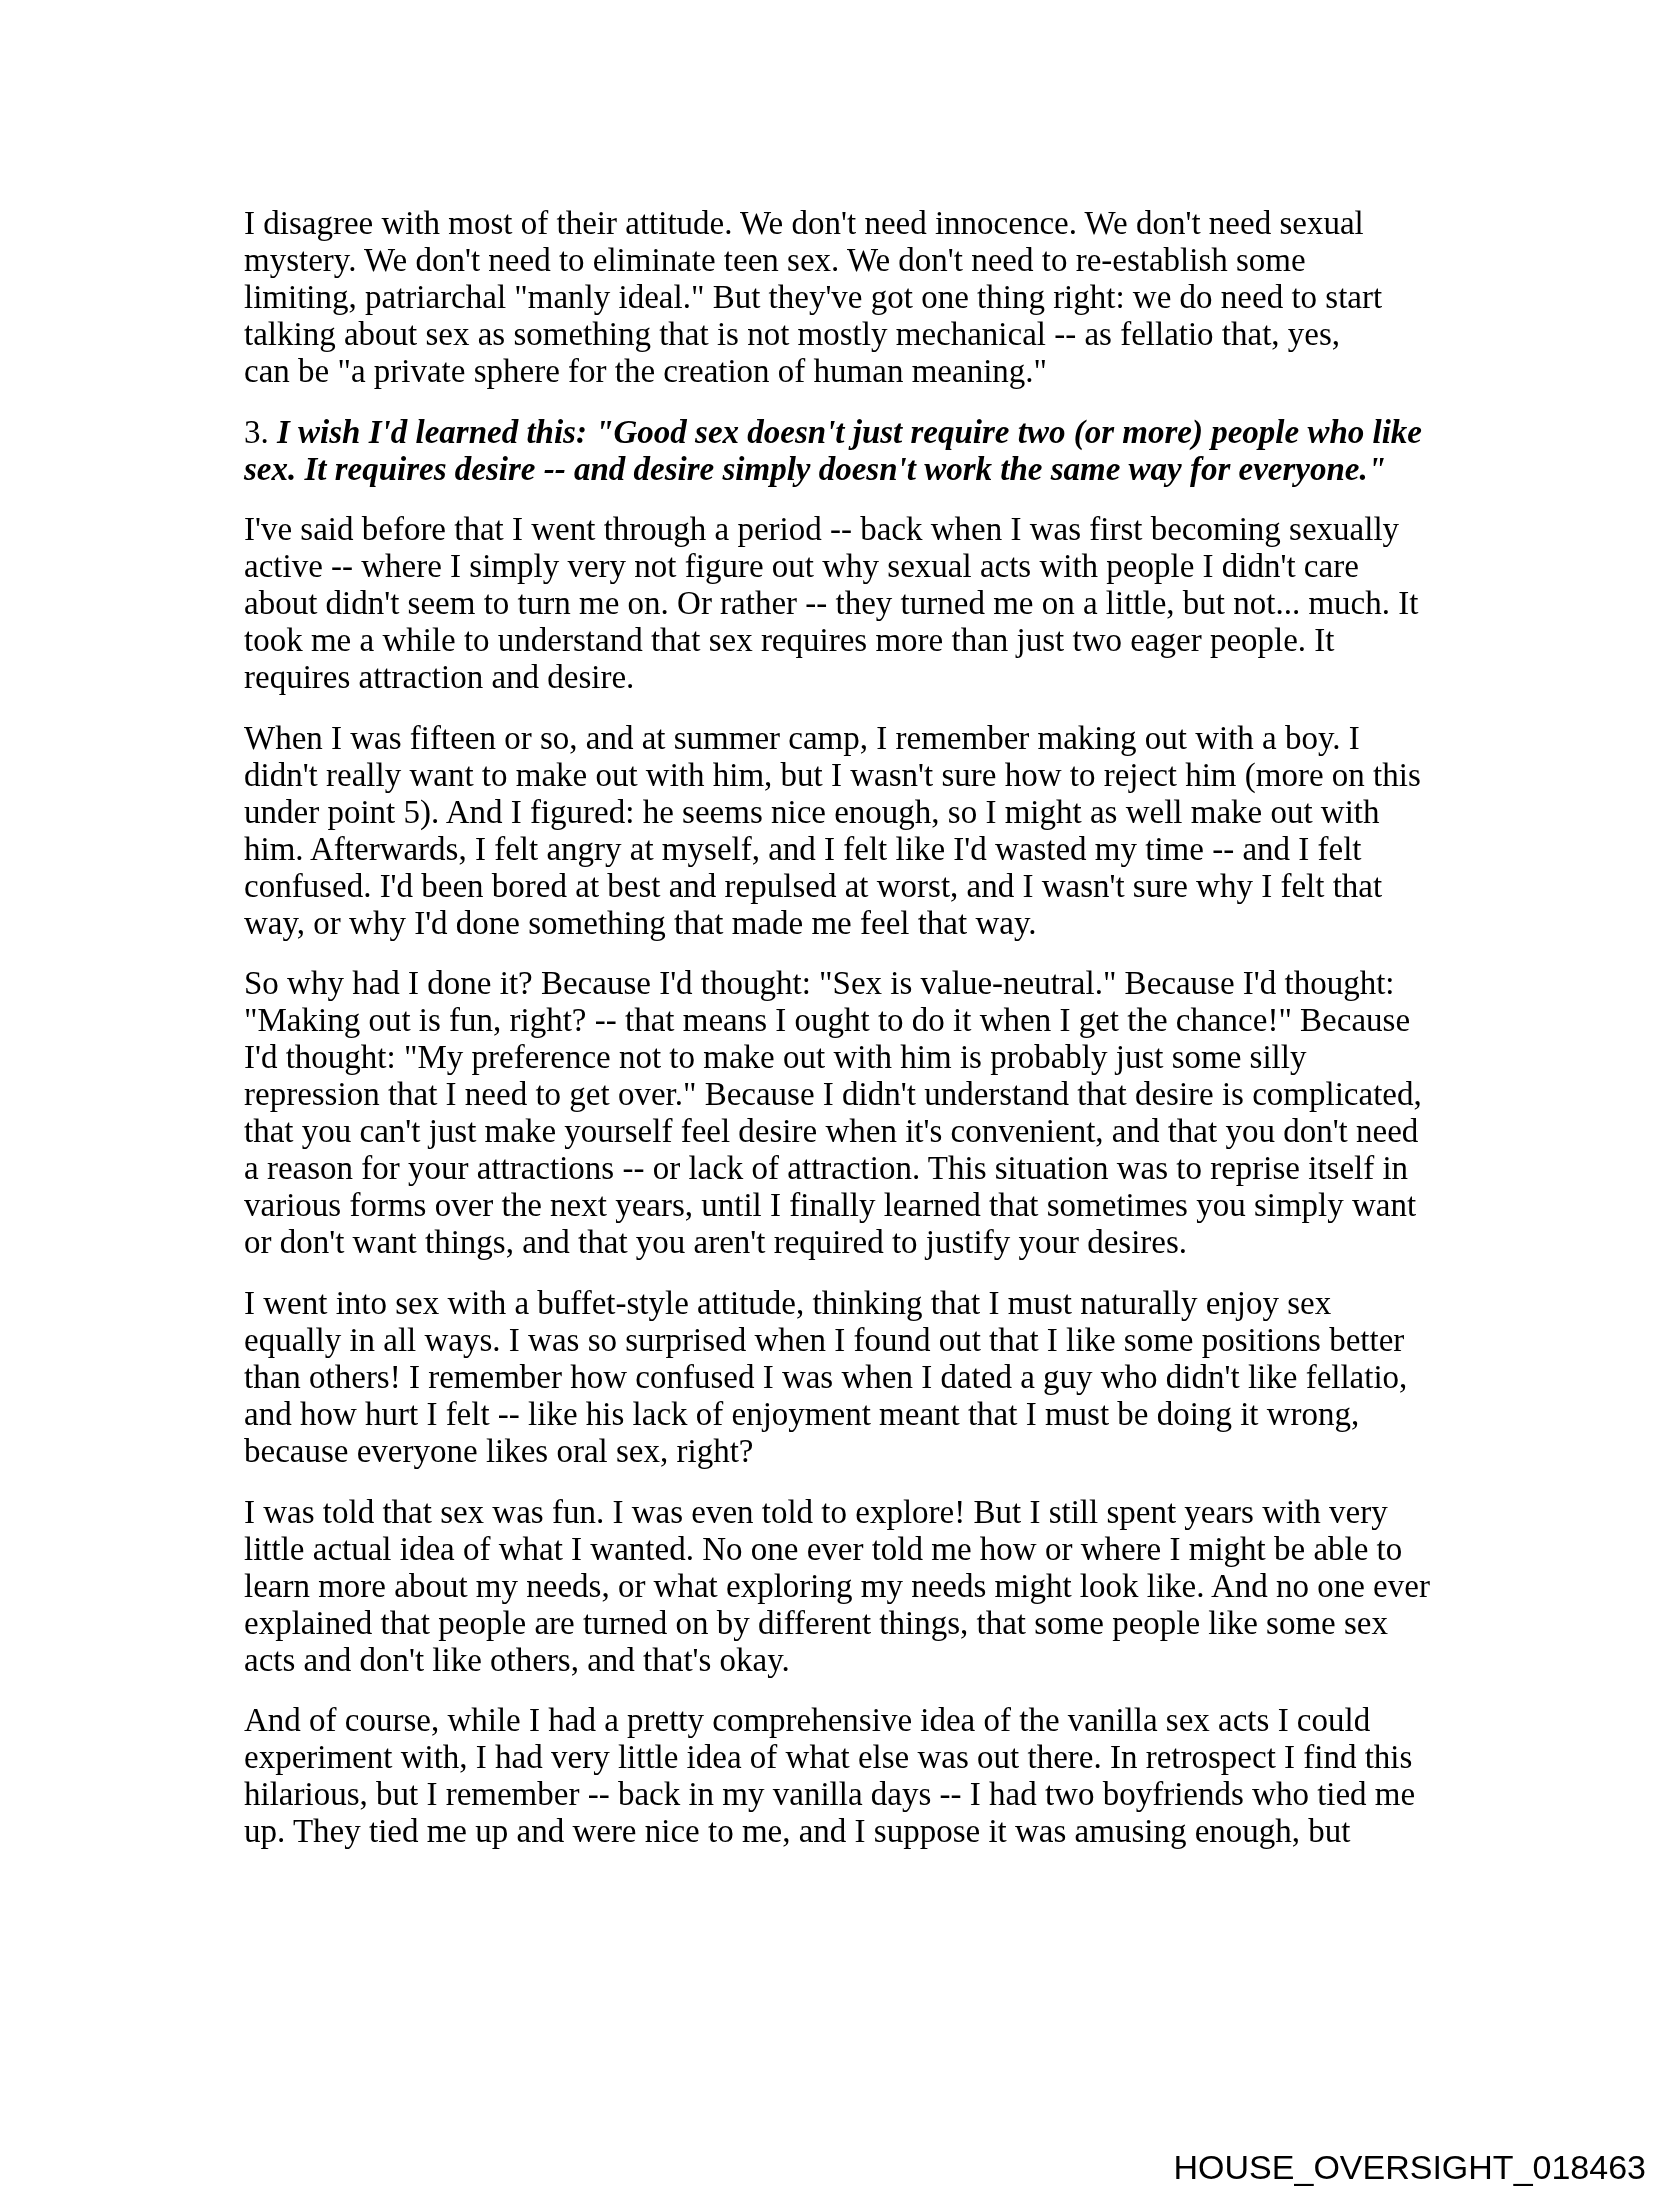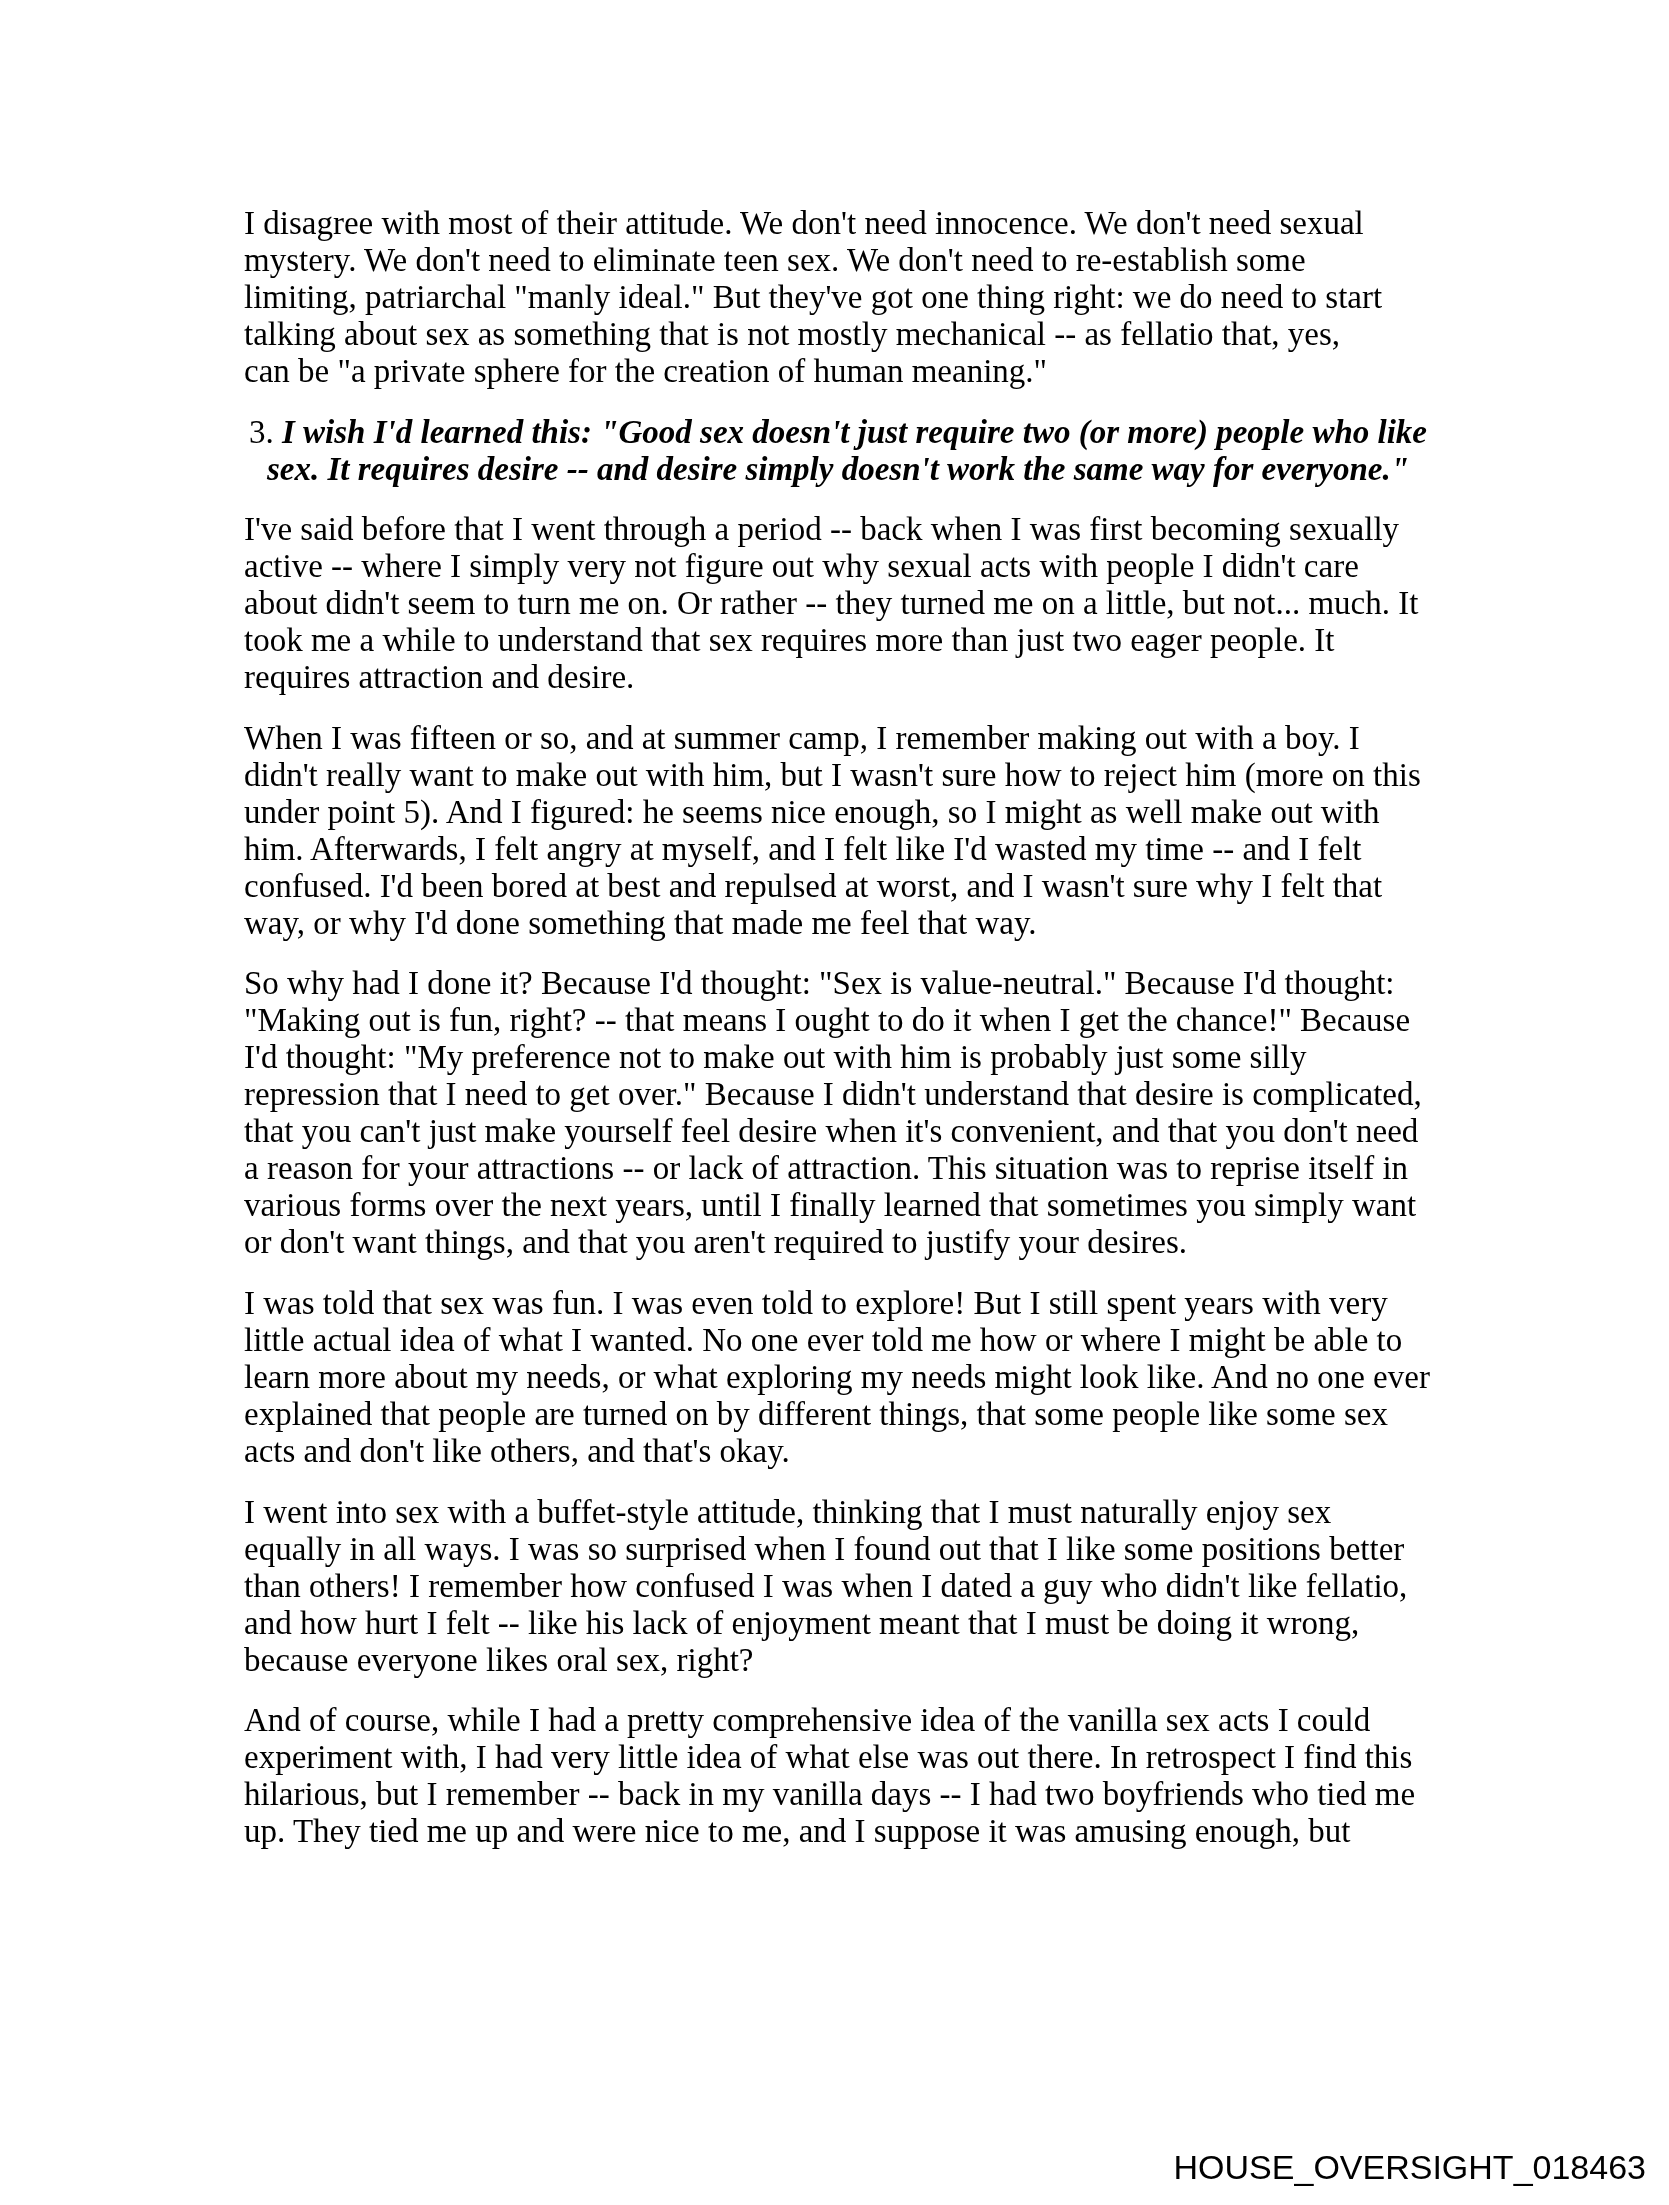--- a/index.html
+++ b/index.html
@@ -26,21 +26,21 @@
     font-size: 33px;
     line-height: 37px;
     white-space: pre-line;
     margin: 0 0 23.6px 0;
   }
   .paragraph {
     text-align: left;
   }
   .heading {
     width: 1188px;
-    text-align: center;
+    text-align: left;
     font-weight: bold;
     font-style: italic;
   }
   .heading .num {
     font-weight: normal;
     font-style: normal;
   }
   .b {
     font-weight: normal;
   }
@@ -77,30 +77,30 @@
 confused. I'd been bored at best and repulsed at worst, and I wasn't sure why I felt that
 way, or why I'd done something that made me feel that way.</span></div>
     <div class="block paragraph"><span>So why </span><span class="b">had</span><span> I done it? Because I'd thought: "Sex is value-neutral." Because I'd thought:
 "Making out is fun, right? -- that means I ought to do it when I get the chance!" Because
 I'd thought: "My preference not to make out with him is probably just some silly
 repression that I need to get over." Because I didn't understand that desire is complicated,
 that you can't just make yourself feel desire when it's convenient, and that you don't need
 a reason for your attractions -- or lack of attraction. This situation was to reprise itself in
 various forms over the next years, until I finally learned that sometimes you simply want
 or don't want things, and that you aren't required to justify your desires.</span></div>
+    <div class="block paragraph"><span>I went into sex with a buffet-style attitude, thinking that I must naturally enjoy sex
+equally in all ways. I was so surprised when I found out that I like some positions better
+than others! I remember how confused I was when I dated a guy who didn't like fellatio,
+and how hurt I felt -- like his lack of enjoyment meant that I must be doing it wrong,
+because </span><span class="b">everyone</span><span> likes oral sex, right?</span></div>
     <div class="block paragraph"><span>I was told that sex was fun. I was even told to explore! But I still spent years with very
 little actual idea of what I wanted. No one ever told me how or where I might be able to
 learn more about my needs, or what exploring my needs might look like. And no one ever
 explained that people are turned on by different things, that some people like some sex
 acts and don't like others, and that's okay.</span></div>
-    <div class="block paragraph"><span>I went into sex with a buffet-style attitude, thinking that I must naturally enjoy sex
-equally in all ways. I was so surprised when I found out that I like some positions better
-than others! I remember how confused I was when I dated a guy who didn't like fellatio,
-and how hurt I felt -- like his lack of enjoyment meant that I must be doing it wrong,
-because </span><span class="b">everyone</span><span> likes oral sex, right?</span></div>
     <div class="block paragraph"><span>And of course, while I had a pretty comprehensive idea of the vanilla sex acts I could
 experiment with, I had very little idea of what else was out there. In retrospect I find this
 hilarious, but I remember -- back in my vanilla days -- I had two boyfriends who tied me
 up. They tied me up and were nice to me, and I suppose it was amusing enough, but</span></div>
   </div>
 
 <div class="bates-footer">HOUSE_OVERSIGHT_018463</div>
 
 
 </body></html>

